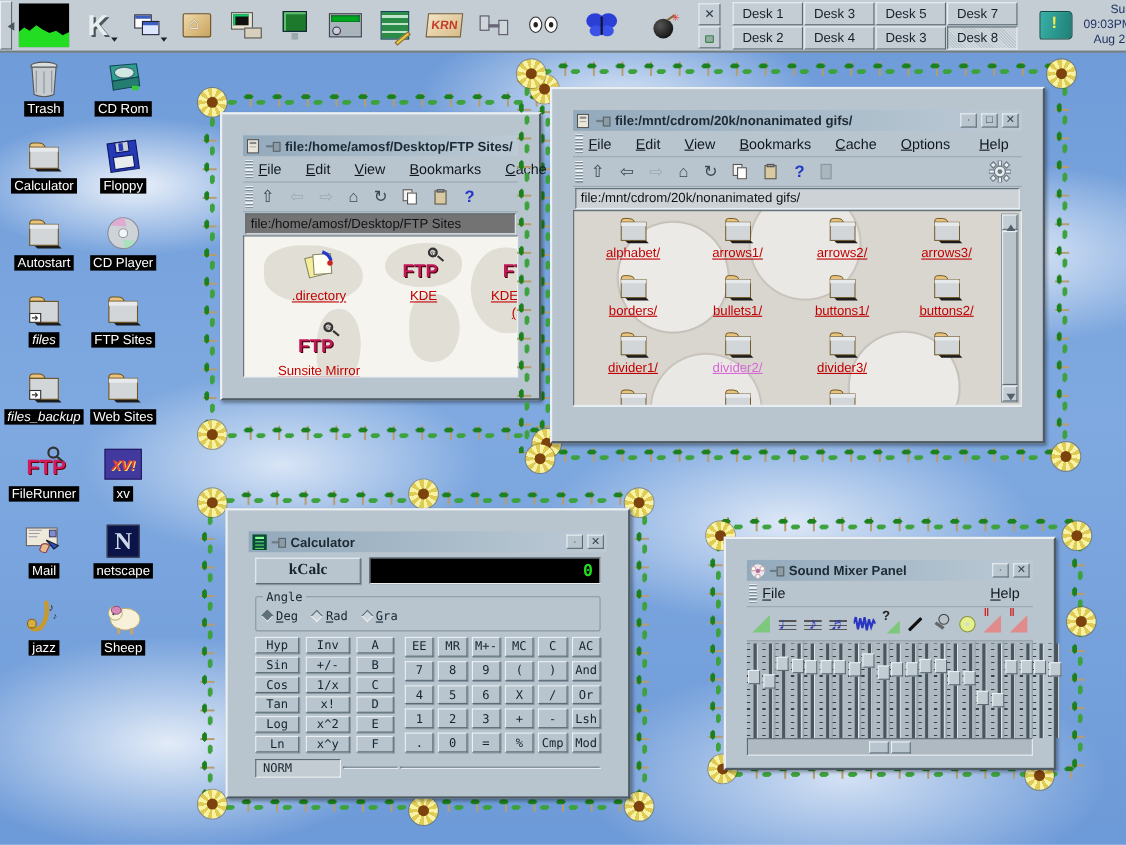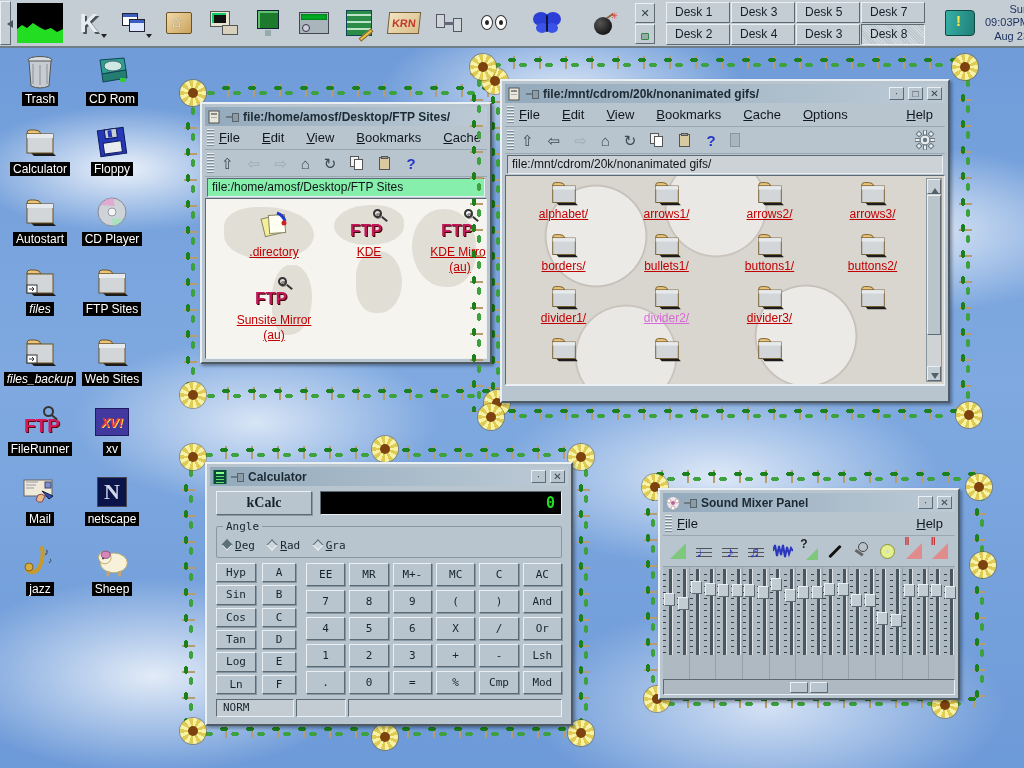--- a/index.html
+++ b/index.html
@@ -13,21 +13,21 @@
       radial-gradient(ellipse 300px 120px at 88% 30%, rgba(255,255,255,.8), rgba(255,255,255,0) 70%),
       radial-gradient(ellipse 260px 120px at 25% 55%, rgba(255,255,255,.7), rgba(255,255,255,0) 70%),
       radial-gradient(ellipse 320px 130px at 70% 62%, rgba(255,255,255,.75), rgba(255,255,255,0) 70%),
       radial-gradient(ellipse 300px 140px at 15% 88%, rgba(255,255,255,.8), rgba(255,255,255,0) 70%),
       radial-gradient(ellipse 340px 150px at 75% 92%, rgba(255,255,255,.7), rgba(255,255,255,0) 70%),
       linear-gradient(180deg,#6d9ad8,#7fa9e0 50%,#6d9ad8);
   }
   
   .raised { background:#b9c5ce; border:1px solid; border-color:#e9eff3 #5c6a73 #5c6a73 #e9eff3; }
   .sunken { background:#c3ccd3; border:1px solid; border-color:#5c6a73 #e9eff3 #e9eff3 #5c6a73; }
-  .win { position:absolute; background:#b9c5ce; border:2px solid; border-color:#e9eff3 #4e5b64 #4e5b64 #e9eff3; box-shadow:2px 2px 3px rgba(0,0,0,.35); padding:3px; display:flex; flex-direction:column; }
+  .win { position:absolute; background:#b9c5ce; border:2px solid; border-color:#e9eff3 #4e5b64 #4e5b64 #e9eff3; box-shadow:2px 2px 3px rgba(0,0,0,.35); padding:19px; display:flex; flex-direction:column; }
   .tbar { height:19px; background:linear-gradient(90deg,#93aabc,#bccad5); display:flex; align-items:center; gap:4px; padding:0 3px; flex:none; }
   .tbar .ttl { font-weight:bold; font-size:12px; color:#1d2a33; white-space:nowrap; overflow:hidden; flex:1; }
   .tbtn { width:15px; height:13px; font-size:10px; line-height:11px; text-align:center; color:#39454d; background:#b9c5ce; border:1px solid; border-color:#e9eff3 #5c6a73 #5c6a73 #e9eff3; flex:none; }
   .pin { width:13px; height:9px; flex:none; position:relative; }
   .pin::before { content:""; position:absolute; left:0; top:4px; width:8px; height:2px; background:#6d7b84; }
   .pin::after { content:""; position:absolute; right:0; top:1px; width:5px; height:7px; background:#8d9ba4; border:1px solid #57646c; }
   .mbar { height:24px; display:flex; align-items:center; gap:22px; padding:0 12px 0 14px; font-size:13px; color:#10181e; position:relative; flex:none; border-bottom:1px solid #9aa8b1; }
   .grip { position:absolute; left:2px; top:3px; bottom:3px; width:7px;
     background:repeating-linear-gradient(180deg,#e9eff3 0 1px,#7e8c95 1px 2px,transparent 2px 3px); }
   .mitem::first-letter { text-decoration:underline; }
@@ -483,21 +483,21 @@
         <span style="position:absolute;left:0;top:0;width:9px;height:11px;background:#f2f2f2;border:1px solid #555;"></span>
         <span style="position:absolute;left:4px;top:3px;width:9px;height:11px;background:#fff;border:1px solid #555;"></span>
       </span>
     <span class="tico" style="position:relative;width:14px;height:14px;">
         <span style="position:absolute;left:1px;top:1px;width:11px;height:13px;background:#d8c9a0;border:1px solid #555;"></span>
         <span style="position:absolute;left:3px;top:0;width:7px;height:3px;background:#999;border:1px solid #555;"></span>
       </span>
     <span class="tico" style="color:#2238c8;font-weight:bold;">?</span>
   </div>
   <div class="locrow">
-    <div class="locfield" style="background:#86efac;">file:/home/amosf/Desktop/FTP Sites</div>
+    <div class="locfield" style="background:#737373;">file:/home/amosf/Desktop/FTP Sites</div>
   </div>
   <div style="flex:1;position:relative;overflow:hidden;border:1px solid;border-color:#5c6a73 #e9eff3 #e9eff3 #5c6a73;background:#f6f4ef;">
 
     <span style="position:absolute;left:18px;top:8px;width:90px;height:52px;background:#e1ded6;border-radius:40% 60% 50% 50%;"></span>
     <span style="position:absolute;left:66px;top:66px;width:40px;height:70px;background:#e1ded6;border-radius:50% 50% 60% 40%;"></span>
     <span style="position:absolute;left:128px;top:6px;width:70px;height:40px;background:#e1ded6;border-radius:55% 45% 50% 50%;"></span>
     <span style="position:absolute;left:150px;top:52px;width:46px;height:62px;background:#e1ded6;border-radius:45% 55% 55% 45%;"></span>
     <span style="position:absolute;left:206px;top:10px;width:64px;height:78px;background:#e1ded6;border-radius:50% 50% 45% 55%;"></span>
 
     <div style="position:absolute;left:30px;top:12px;width:76px;text-align:center;">
@@ -775,20 +775,28 @@
       </fieldset>
     </div>
     <div style="flex:1;display:flex;gap:6px;">
       <div style="display:grid;grid-template-rows:repeat(6,1fr);gap:3px;width:40px;">
         <button class="cbtn">Hyp</button>
         <button class="cbtn">Sin</button>
         <button class="cbtn">Cos</button>
         <button class="cbtn">Tan</button>
         <button class="cbtn">Log</button>
         <button class="cbtn">Ln</button>
+      </div>
+      <div style="display:grid;grid-template-rows:repeat(6,1fr);gap:3px;width:40px;">
+        <button class="cbtn">Inv</button>
+        <button class="cbtn">+/-</button>
+        <button class="cbtn">1/x</button>
+        <button class="cbtn">x!</button>
+        <button class="cbtn">x^2</button>
+        <button class="cbtn">x^y</button>
       </div>
       <div style="display:grid;grid-template-rows:repeat(6,1fr);gap:3px;width:34px;">
         <button class="cbtn">A</button>
         <button class="cbtn">B</button>
         <button class="cbtn">C</button>
         <button class="cbtn">D</button>
         <button class="cbtn">E</button>
         <button class="cbtn">F</button>
       </div>
       <div style="flex:1;display:grid;grid-template-columns:repeat(6,1fr);grid-template-rows:repeat(5,1fr);gap:4px;padding-left:4px;">
@@ -817,21 +825,21 @@
         <button class="cbtn">-</button>
         <button class="cbtn">Lsh</button>
         <button class="cbtn">.</button>
         <button class="cbtn">0</button>
         <button class="cbtn">=</button>
         <button class="cbtn">%</button>
         <button class="cbtn">Cmp</button>
         <button class="cbtn">Mod</button>
       </div>
     </div>
-    <div style="display:flex;gap:2px;height:18px;">
+    <div style="display:flex;gap:2px;height:18px;align-items:center;">
       <div class="sunken calcfont" style="width:78px;font-size:11px;padding:1px 6px;color:#15242e;">NORM</div>
       <div class="sunken" style="width:50px;"></div>
       <div class="sunken" style="flex:1;"></div>
     </div>
   </div>
 </div>
 
 <div class="win" style="left:658px;top:488px;width:302px;height:212px;z-index:9;">
   <div class="tbar">
     <svg width="14" height="14" viewBox="0 0 14 14">

